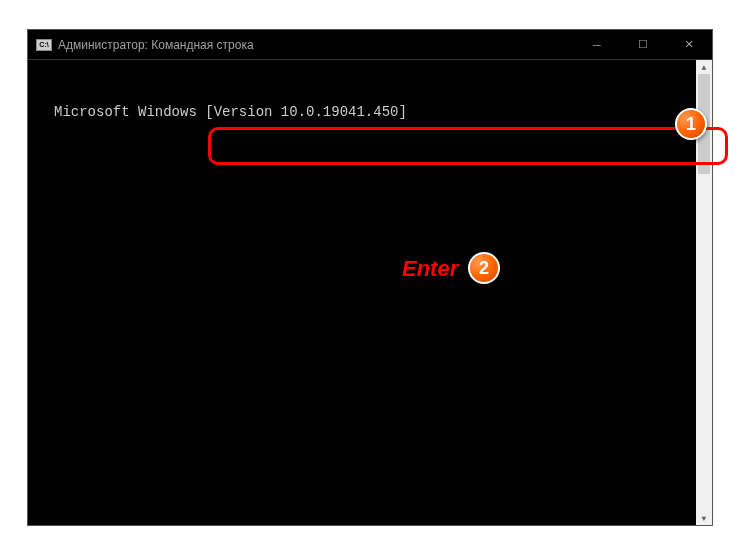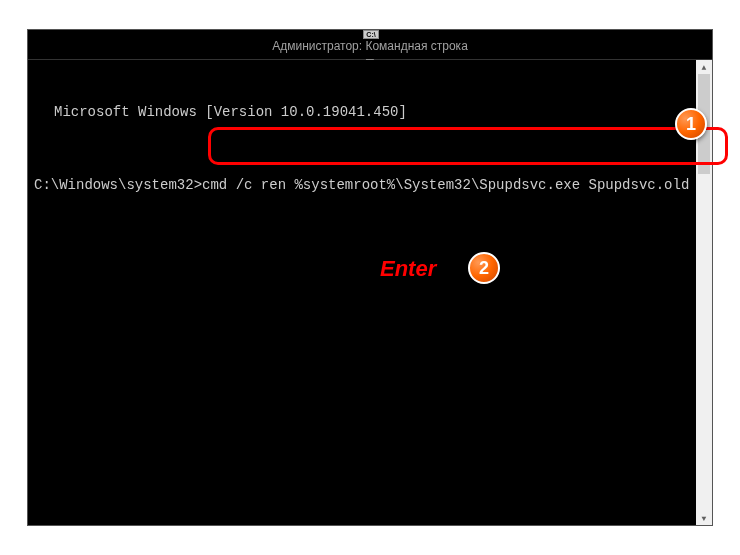--- a/index.html
+++ b/index.html
@@ -1,19 +1,18 @@
 <!DOCTYPE html>
 <html><head>
   <meta charset="utf-8">
   <style>
     * {
       margin: 0;
       padding: 0;
       box-sizing: border-box;
-      flex-direction: column;
     }
     body {
       width: 740px;
       height: 555px;
       background: #ffffff;
       position: relative;
       font-family: Consolas, 'Courier New', monospace;
     }
     .window {
       position: absolute;
@@ -123,21 +122,21 @@
       top: 78px;
       right: 5px;
     }
     .badge-2 {
       top: 222px;
       left: 440px;
     }
     .enter-label {
       position: absolute;
       top: 226px;
-      left: 352px;
+      left: 374px;
       color: #ff0000;
       font-size: 22px;
       font-weight: bold;
       font-style: italic;
       font-family: Arial, sans-serif;
     }
     .scrollbar {
       position: absolute;
       right: 0;
       top: 30px;
@@ -175,21 +174,20 @@
     <div class="title-icon">C:\</div>
     <div class="title-text">Администратор: Командная строка</div>
     <div class="window-controls">
       <div class="win-btn">─</div>
       <div class="win-btn">☐</div>
       <div class="win-btn win-btn-close">✕</div>
     </div>
   </div>
   <div class="terminal-body">
     <div class="terminal-line">Microsoft Windows [Version 10.0.19041.450]</div>
-    <div class="prompt-line"><span>C:\Windows\system32&gt;</span><span>cmd /c ren %systemroot%\System32\Spupdsvc.exe Spupdsvc.old</span></div>
   </div>
   <div class="scrollbar">
     <div class="scroll-arrow scroll-arrow-up">▲</div>
     <div class="scrollbar-thumb"></div>
     <div class="scroll-arrow scroll-arrow-down">▼</div>
   </div>
   <div class="highlight-box highlight-cmd"></div>
   <div class="badge badge-1">1</div>
   <div class="enter-label">Enter</div>
   <div class="badge badge-2">2</div>

